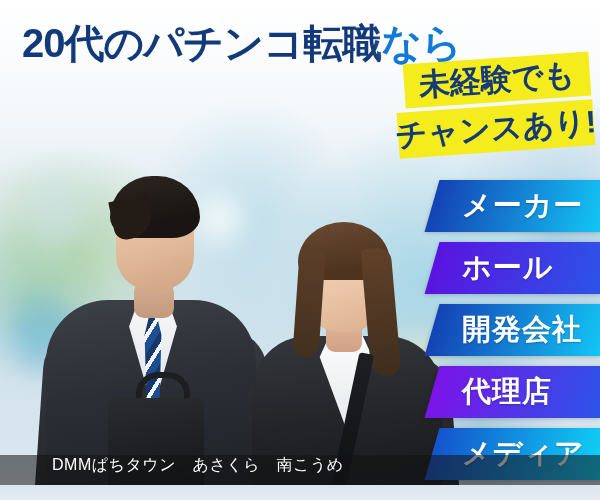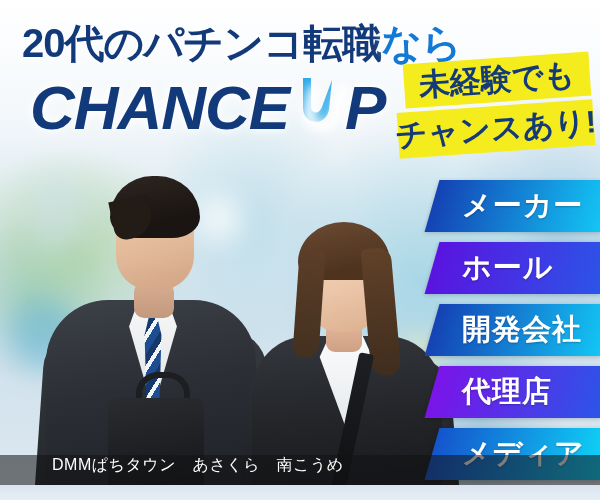--- a/index.html
+++ b/index.html
@@ -302,25 +302,20 @@
   <div class="person woman-hair-side-r"></div>
   <div class="person woman-strap"></div>
 
   <div class="person bag-handle"></div>
   <div class="person bag"></div>
 
   <div class="headline">
     <span class="dark">20代のパチンコ転職</span><span class="bright">なら</span>
   </div>
 
-  <div class="logo">
-    <span>CHANCE</span><span class="up-wrap"><svg class="swoosh" viewBox="0 0 34 58">
-          <path d="M4 4 L4 34 C4 50 26 54 30 36 L33 6 L24 30 C21 42 12 40 12 32 L12 4 Z" fill="#29a8e8"></path>
-        </svg><span class="up-text u-hidden">U</span><span class="up-text">P</span></span>
-  </div>
 
   <div class="badge-band badge-1">未経験でも</div>
   <div class="badge-band badge-2">チャンスあり!</div>
 
   <div class="cat-bar" style="top:180px; background:linear-gradient(90deg,#1442b4,#13c6f5);">
     <span class="cat-label">メーカー</span>
   </div>
   <div class="cat-bar" style="top:242px; background:linear-gradient(90deg,#5a14e0,#2b55e8);">
     <span class="cat-label">ホール</span>
   </div>

